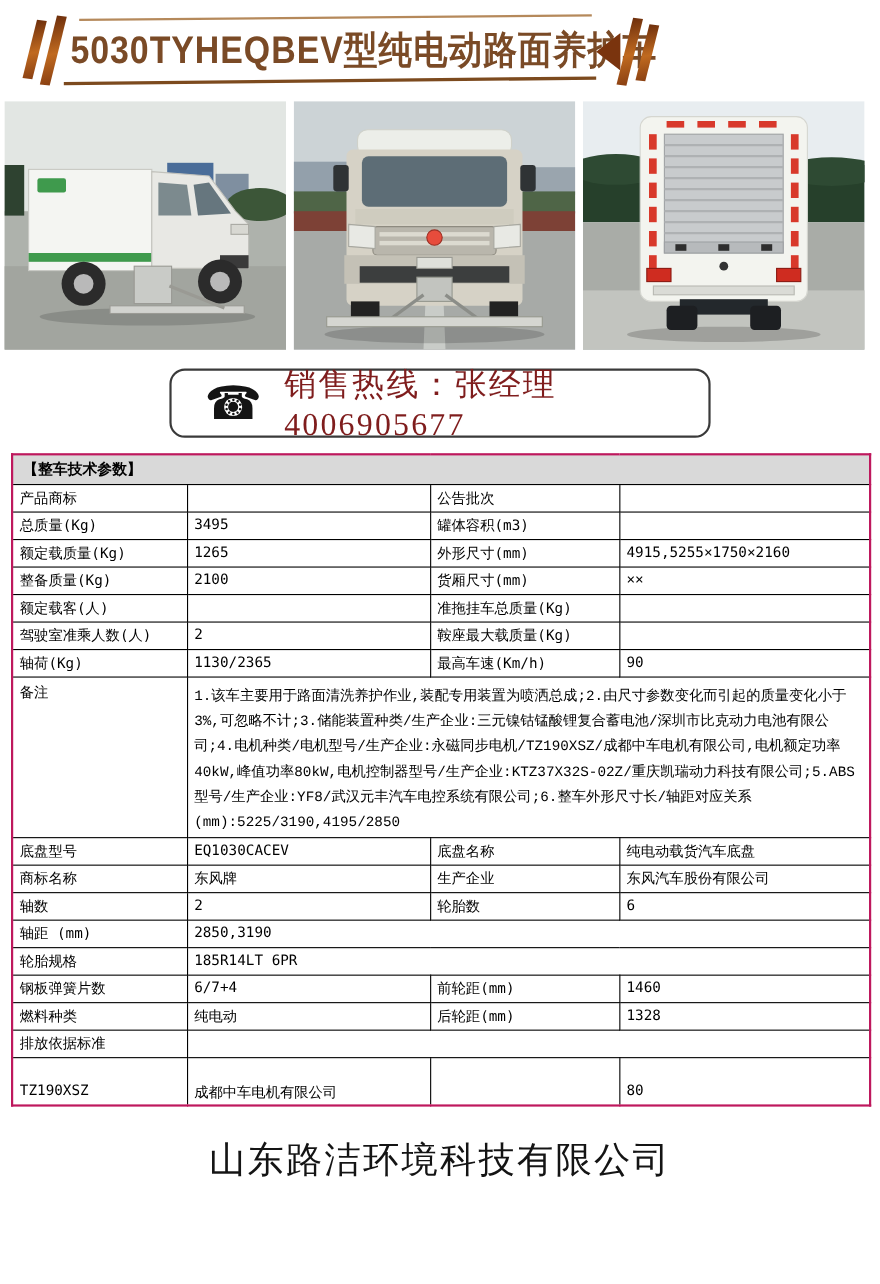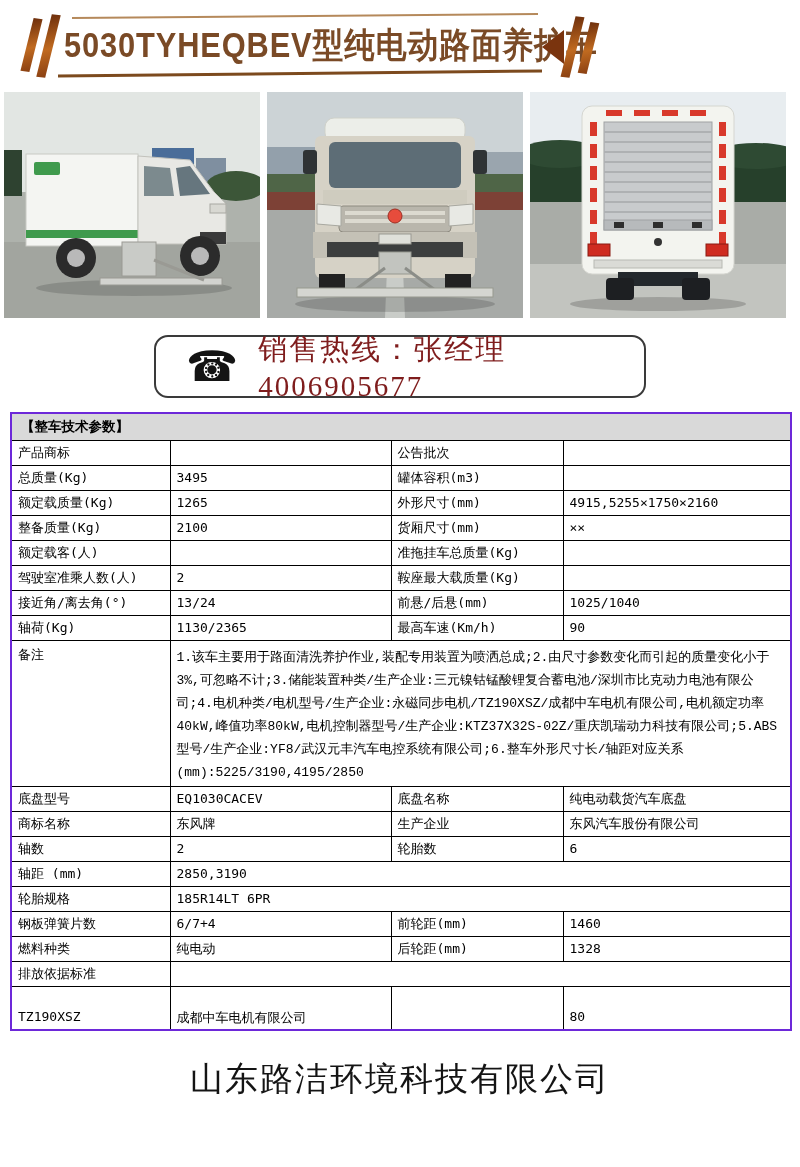--- a/index.html
+++ b/index.html
@@ -36,21 +36,21 @@
   .hotline-wrap { display: flex; justify-content: center; margin-top: 17px; }
   .hotline-box { width: 492px; height: 63px; border: 2px solid #3a3a3a; border-radius: 14px;
                  display: flex; align-items: center; padding-left: 30px; gap: 20px; background: #fff; }
   .phone-glyph { font-size: 42px; line-height: 1; color: #141414;
                  font-family: "DejaVu Sans", sans-serif; }
   .hotline-text { font-size: 29px; font-weight: 400; color: #7f1d1d; letter-spacing: 2px;
                   font-family: "Liberation Serif", serif; }
 
   
   table.spec { width: 780px; margin: 14px 10px 0 10px; border-collapse: collapse;
-               table-layout: fixed; border: 2px solid #6d28d9;
+               table-layout: fixed; border: 2px solid #be185d;
                font-family: "DejaVu Sans Mono", "Liberation Sans", sans-serif; font-size: 13px; }
   table.spec td { border: 1px solid #000; height: 25px; padding: 2px 6px; overflow: hidden; }
   td.c1 { padding-left: 9px; }
   td.c2 { padding-left: 14px; }
   td.c3 { padding-left: 17px; margin-top: 15px; }
   td.c4 { padding-left: 10px; }
   tr.section-row td { background: #d9d9d9; font-weight: 700; font-size: 13.5px; height: 27px;
                       font-family: "Liberation Sans", sans-serif; padding-left: 9px; }
   tr.remark-row td { vertical-align: top; padding-top: 5px; font-family: Liberation Mono, monospace; }
   td.remark-text { line-height: 23px; padding-left: 12px; padding-right: 10px; }
@@ -252,26 +252,20 @@
       <td class="c3">准拖挂车总质量(Kg)</td>
       <td class="c4"></td>
     </tr>
     <tr>
       <td class="c1">驾驶室准乘人数(人)</td>
       <td class="c2">2</td>
       <td class="c3">鞍座最大载质量(Kg)</td>
       <td class="c4"></td>
     </tr>
     <tr>
-      <td class="c1">接近角/离去角(°)</td>
-      <td class="c2">13/24</td>
-      <td class="c3">前悬/后悬(mm)</td>
-      <td class="c4">1025/1040</td>
-    </tr>
-    <tr>
       <td class="c1">轴荷(Kg)</td>
       <td class="c2">1130/2365</td>
       <td class="c3">最高车速(Km/h)</td>
       <td class="c4">90</td>
     </tr>
 
     <tr class="remark-row">
       <td class="c1">备注</td>
       <td class="remark-text" colspan="3">1.该车主要用于路面清洗养护作业,装配专用装置为喷洒总成;2.由尺寸参数变化而引起的质量变化小于 3%,可忽略不计;3.储能装置种类/生产企业:三元镍钴锰酸锂复合蓄电池/深圳市比克动力电池有限公司;4.电机种类/电机型号/生产企业:永磁同步电机/TZ190XSZ/成都中车电机有限公司,电机额定功率40kW,峰值功率80kW,电机控制器型号/生产企业:KTZ37X32S-02Z/重庆凯瑞动力科技有限公司;5.ABS 型号/生产企业:YF8/武汉元丰汽车电控系统有限公司;6.整车外形尺寸长/轴距对应关系(mm):5225/3190,4195/2850</td>
     </tr>

